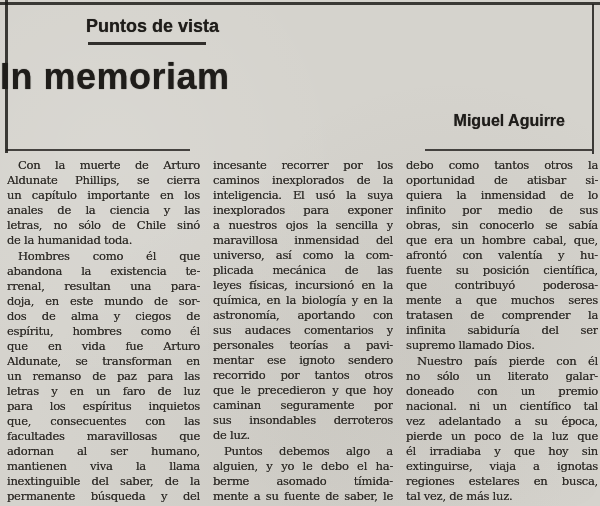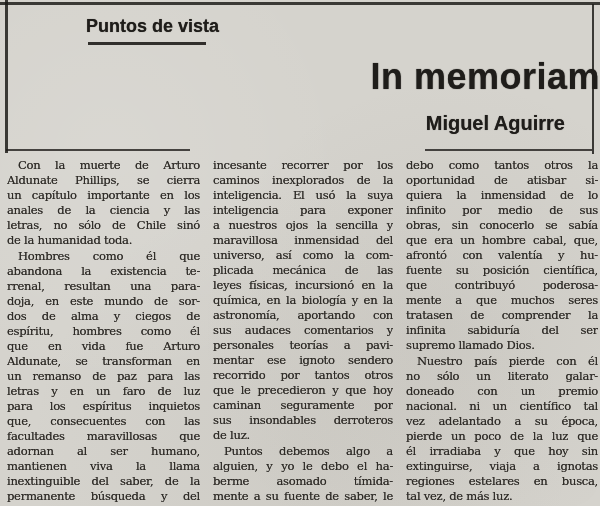--- a/index.html
+++ b/index.html
@@ -30,28 +30,28 @@
   .rr{left:425px;width:167px;}
   .kicker-rule{position:absolute;left:88px;top:42px;width:118px;height:3px;background:var(--ink-heavy);opacity:.9;}
   
   .kicker{
     position:absolute;left:86px;top:16px;
     font-family:"Liberation Sans", sans-serif;font-weight:bold;font-size:18px;
     color:var(--ink-heavy);text-shadow:0 0 .7px rgba(31,29,26,.8);
   }
   .headline{
     position:absolute;left:0;top:56px;width:600px;margin:0;
-    text-align:right;
+    text-align:left;
     font-family:"Liberation Sans", sans-serif;font-weight:bold;font-size:36px;
     color:var(--ink-heavy);letter-spacing:.5px;
     text-shadow:0 0 1px rgba(31,29,26,.85);
   }
   .byline{
     position:absolute;right:35px;top:112px;
-    font-family:"Liberation Sans", sans-serif;font-weight:bold;font-size:20px;
+    font-family:"Liberation Sans", sans-serif;font-weight:bold;font-size:16px;
     color:var(--ink-heavy);text-shadow:0 0 .7px rgba(31,29,26,.8);padding-left:34px;
   }
   
   .cols{
     position:absolute;left:7px;top:158px;width:591px;height:348px;
     display:flex;gap:13px;overflow:hidden;
   }
   .col{overflow:hidden;}
   .c0{width:193px;}
   .c1{width:180px;}
@@ -114,21 +114,21 @@
           <div class="line">mantienen viva la llama</div>
           <div class="line">inextinguible del saber, de la</div>
           <div class="line">permanente búsqueda y del</div>
         </div>
       </div>
     <div class="col c1">
         <div class="para">
           <div class="line">incesante recorrer por los</div>
           <div class="line">caminos inexplorados de la</div>
           <div class="line">inteligencia. El usó la suya</div>
-          <div class="line">inteligencia para exponer</div>
+          <div class="line">inexplorados para exponer</div>
           <div class="line">a nuestros ojos la sencilla y</div>
           <div class="line">maravillosa inmensidad del</div>
           <div class="line">universo, así como la com-</div>
           <div class="line">plicada mecánica de las</div>
           <div class="line">leyes físicas, incursionó en la</div>
           <div class="line">química, en la biología y en la</div>
           <div class="line">astronomía, aportando con</div>
           <div class="line">sus audaces comentarios y</div>
           <div class="line">personales teorías a pavi-</div>
           <div class="line">mentar ese ignoto sendero</div>

